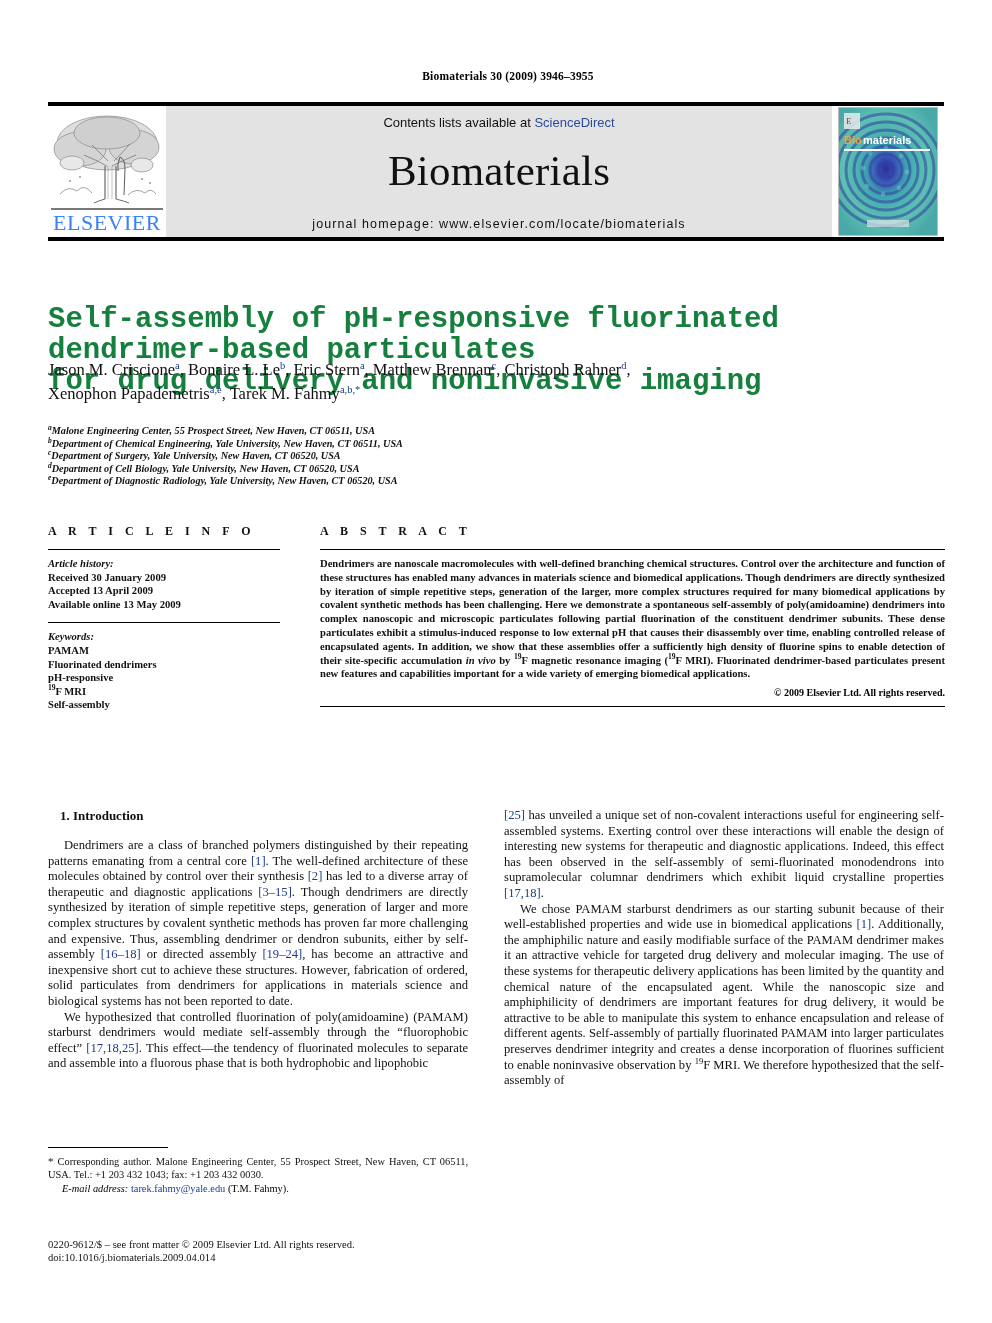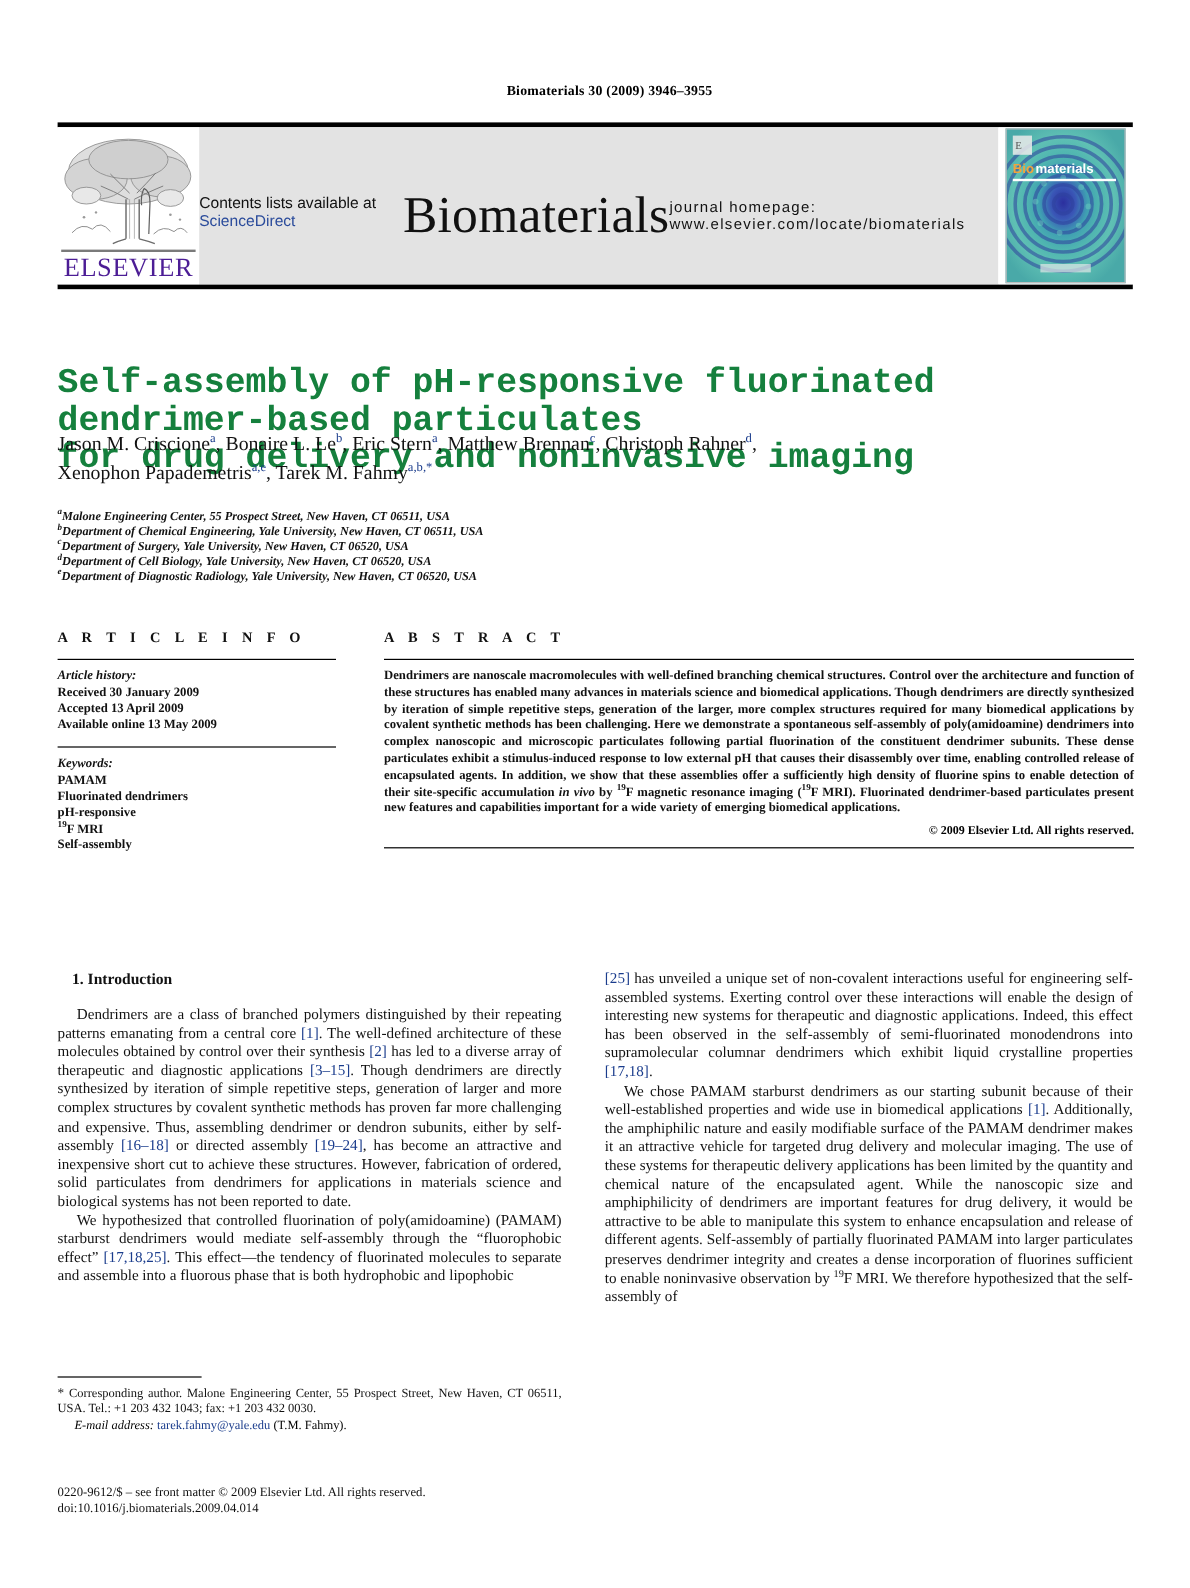--- a/index.html
+++ b/index.html
@@ -62,39 +62,39 @@
     height: 98px;
     margin: 2px auto 0 auto;
     position: relative;
     overflow: hidden;
   }
   .elsevier-word {
     position: absolute;
     left: 0; bottom: 2px;
     width: 118px;
     text-align: center;
-    color: #4c1d95;
+    color: #3b82f6;
     font-family: "Liberation Serif", serif;
     font-size: 22px;
     letter-spacing: 0.5px;
     line-height: 24px;
   }
   .elsevier-rule {
     position: absolute;
     left: 3px;
     bottom: 27px;
     width: 112px;
     height: 2px;
     background: #7a7a7a;
   }
   .grey-band {
     flex: 1 1 auto;
     background: #e3e3e3;
     display: flex;
-    flex-direction: row;
+    flex-direction: column;
     justify-content: center;
     align-items: center;
     position: relative;
   }
   .contents-line {
     font-family: "Liberation Sans", sans-serif;
     font-size: 13px;
     color: #111;
     margin-top: 8px;
   }

